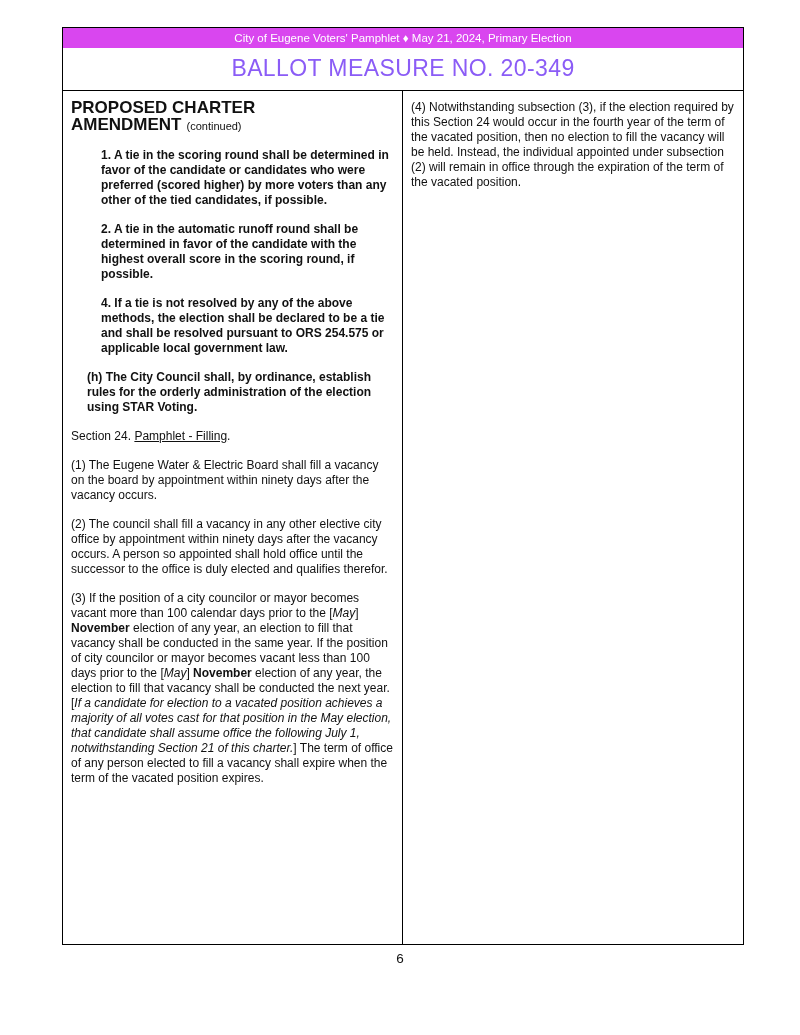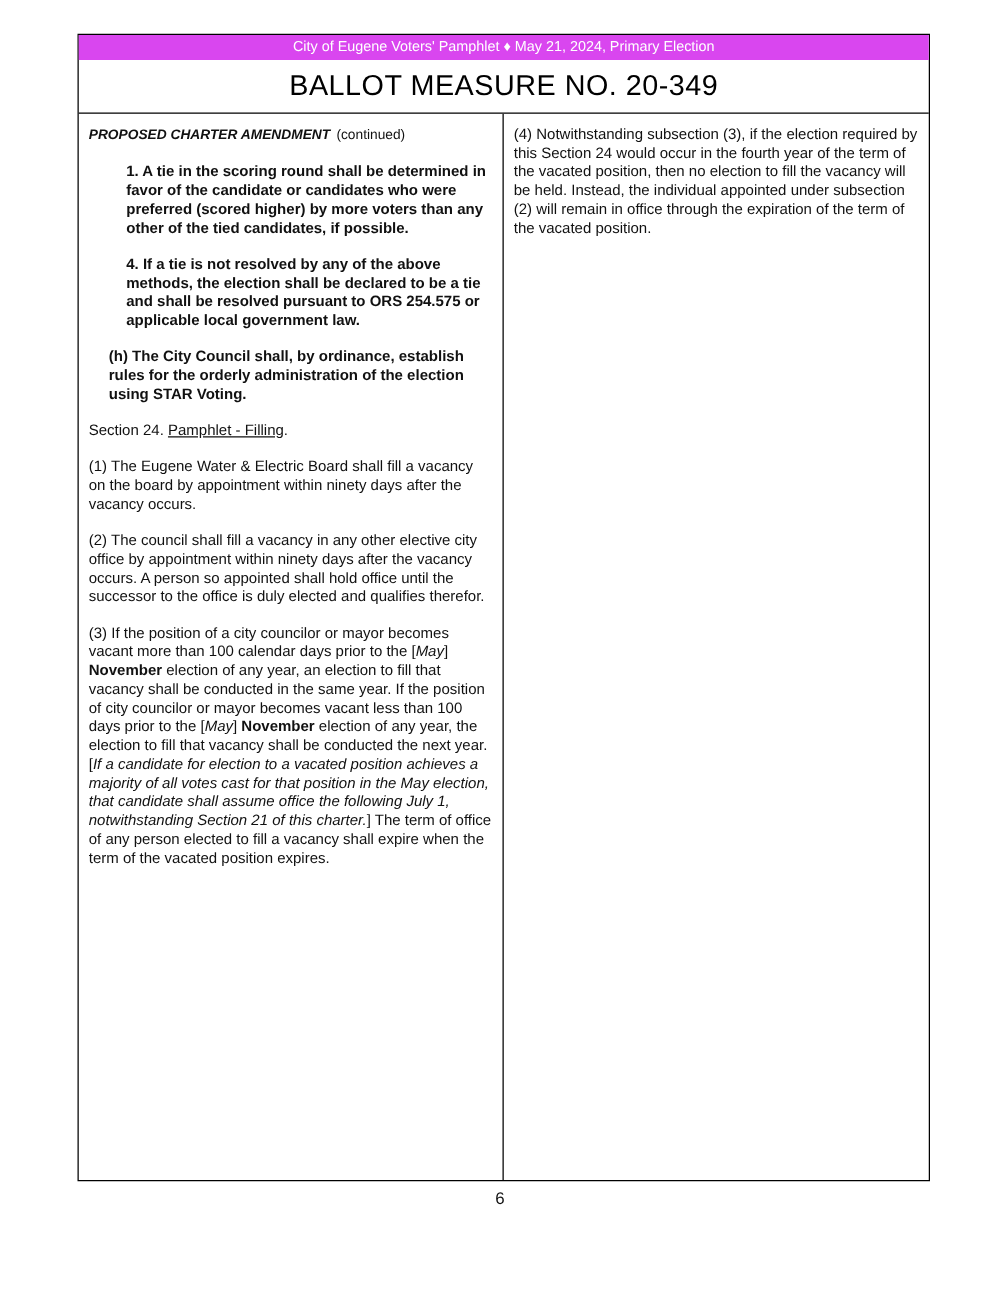--- a/index.html
+++ b/index.html
@@ -33,38 +33,38 @@
     height: 20px;
     flex: 0 0 auto;
   }
   .measure-title {
     text-align: center;
     font-size: 23px;
     letter-spacing: 0.4px;
     padding: 7px 0 8px 0;
     border-bottom: 1.5px solid #000000;
     flex: 0 0 auto;
-    color: #000000;
+    color: #8b5cf6;
   }
   .columns {
     flex: 1 1 auto;
     display: flex;
     min-height: 0;
     overflow: hidden;
   }
   .col {
     width: 50%;
     padding: 9px 9px 0 8px;
     font-size: 12px;
     line-height: 15px;
   }
   .col-left { border-right: 1.5px solid #000000; }
   .col p { margin-bottom: 14px; }
   .heading { margin-bottom: 9px; }
-  .heading-main { font-weight: bold; font-size: 11px; font-style: italic; }
+  .heading-main { font-weight: bold; font-size: 17px; }
   .heading-cont { font-size: 11px; margin-left: 5px; }
   .bold { font-weight: bold; }
   .indent2 { margin-left: 30px; margin-right: 4px; }
   .indent1 { margin-left: 16px; margin-right: 2px; }
   .page-number {
     position: absolute;
     left: 0; right: 0;
     top: 951px;
     text-align: center;
     font-size: 13.5px;
@@ -85,20 +85,21 @@
 
     <div class="columns">
 
       <div class="col col-left">
         <p class="heading">
           <span class="heading-main">PROPOSED CHARTER AMENDMENT</span><span class="heading-cont">(continued)</span>
         </p>
 
         <p class="indent2 bold">1. A tie in the scoring round shall be determined in favor of the candidate or candidates who were preferred (scored higher) by more voters than any other of the tied candidates, if possible.</p>
 
+        <p class="indent2 bold">2. A tie in the automatic runoff round shall be determined in favor of the candidate with the highest overall score in the scoring round, if possible.</p>
 
 
         <p class="indent2 bold">4. If a tie is not resolved by any of the above methods, the election shall be declared to be a tie and shall be resolved pursuant to ORS 254.575 or applicable local government law.</p>
 
         <p class="indent1 bold">(h) The City Council shall, by ordinance, establish rules for the orderly administration of the election using STAR Voting.</p>
 
         <p><span>Section 24. </span><span style="text-decoration: underline;">Pamphlet - Filling</span><span>.</span></p>
 
         <p>(1) The Eugene Water &amp; Electric Board shall fill a vacancy on the board by appointment within ninety days after the vacancy occurs.</p>
 

